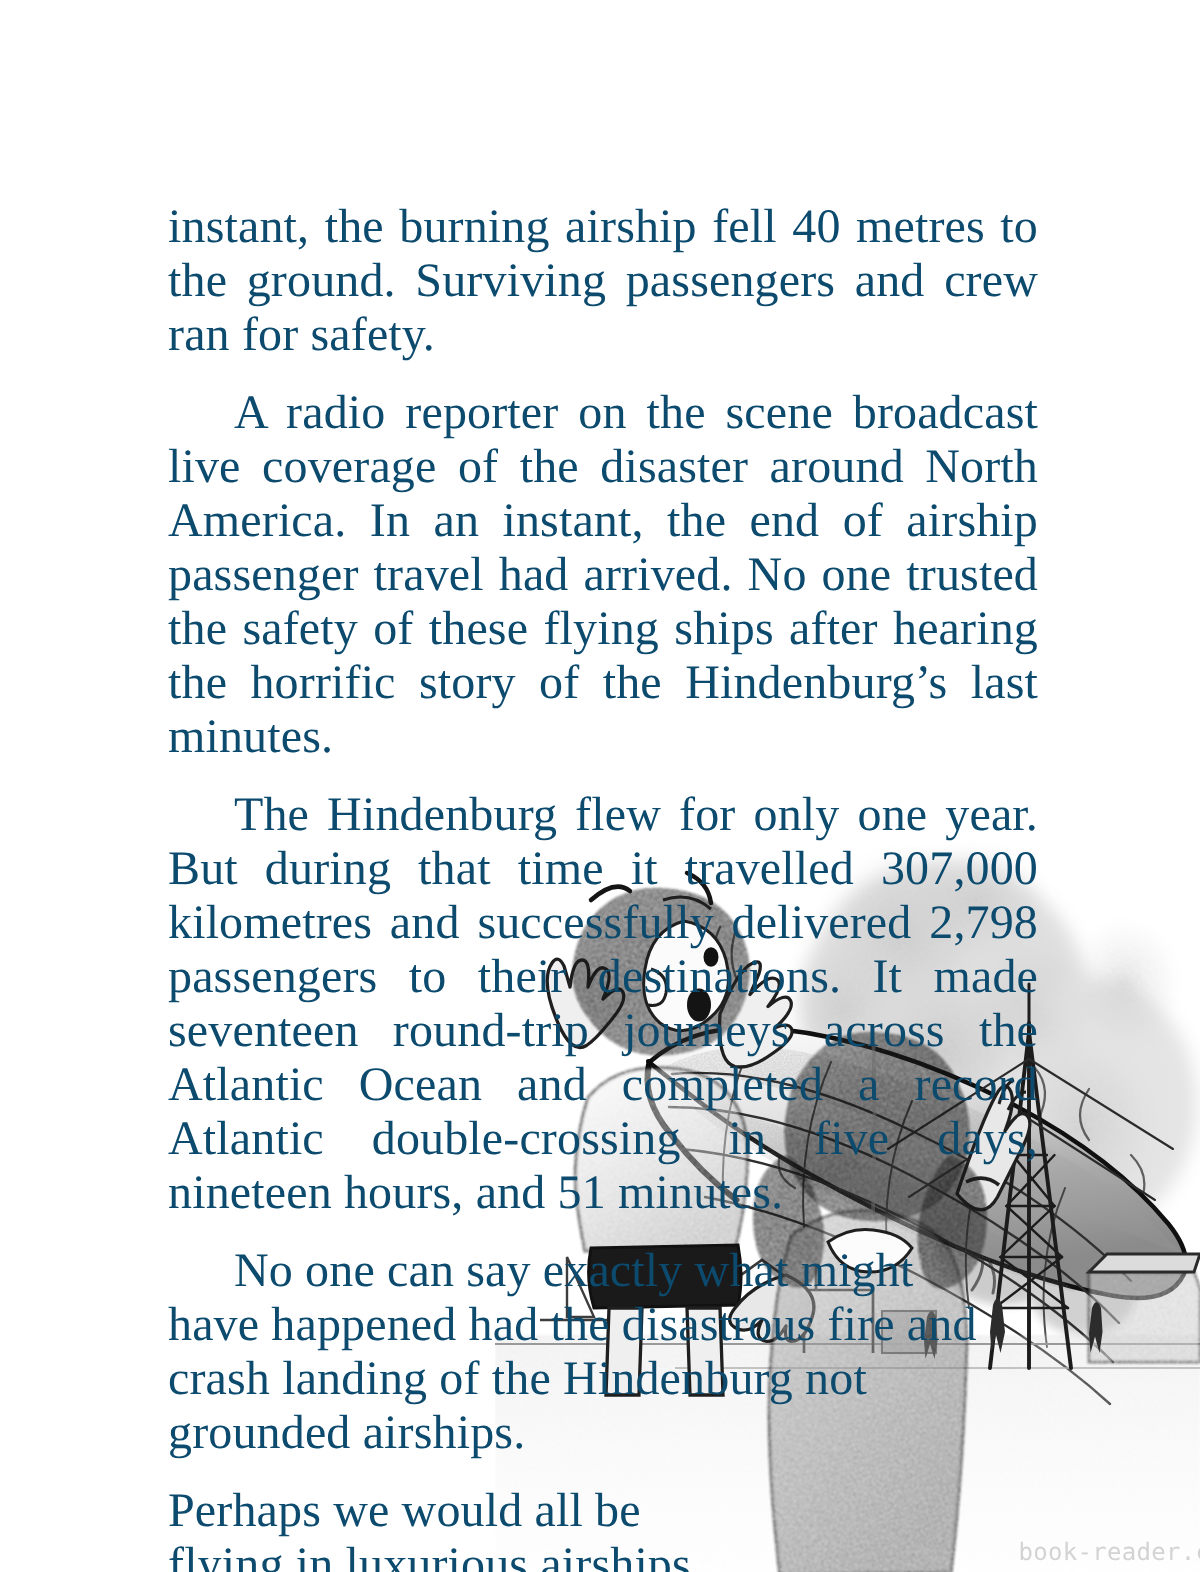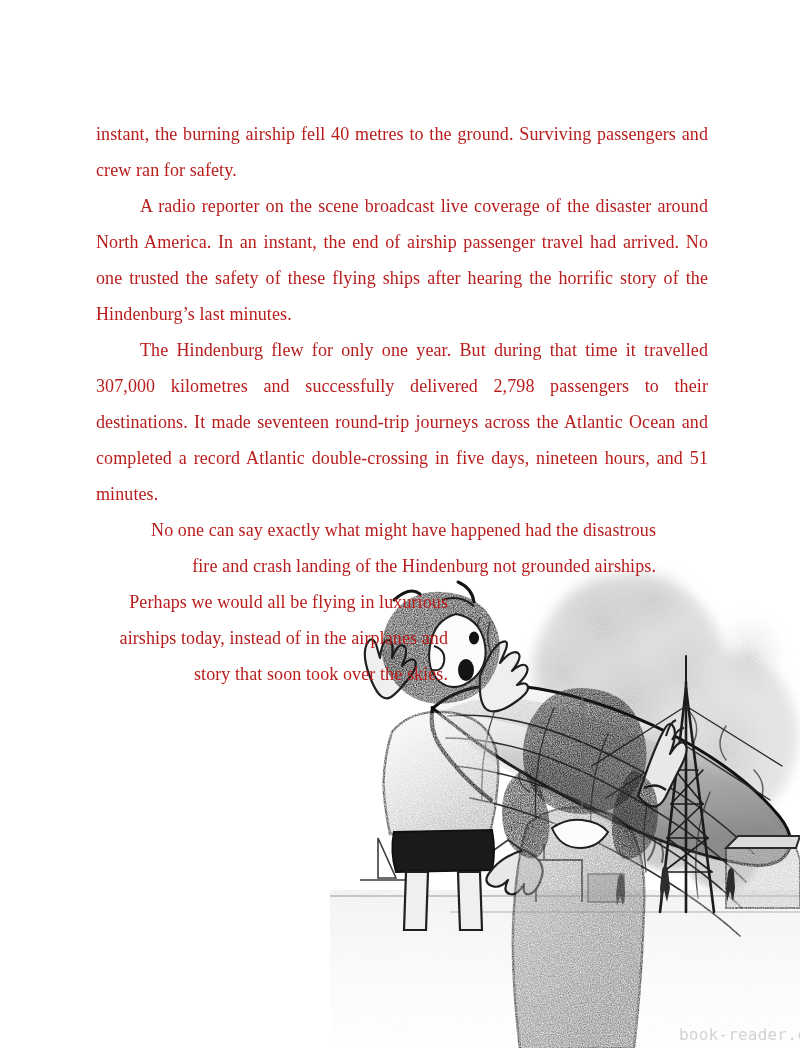--- a/index.html
+++ b/index.html
@@ -18,33 +18,33 @@
 
   
   .text-block {
     position: absolute;
     left: 96px;
     top: 116px;
     width: 612px;
     z-index: 5;
   }
   .para {
-    margin: 0;
-    font-size: 18px;
+    margin: 16px;
+    font-size: 32px;
     line-height: 36px;
-    color: #b91c1c;
+    color: #0c4a6e;
     text-align: justify;
     text-indent: 0;
     letter-spacing: 0.1px;
   }
   .para.indented {
     text-indent: 44px;
   }
   .para.ragged {
-    text-align: right;
+    text-align: left;
   }
   .para + .para {
     margin-top: 0;
   }
 
   
   .illustration {
     position: absolute;
     left: 330px;
     top: 560px;

